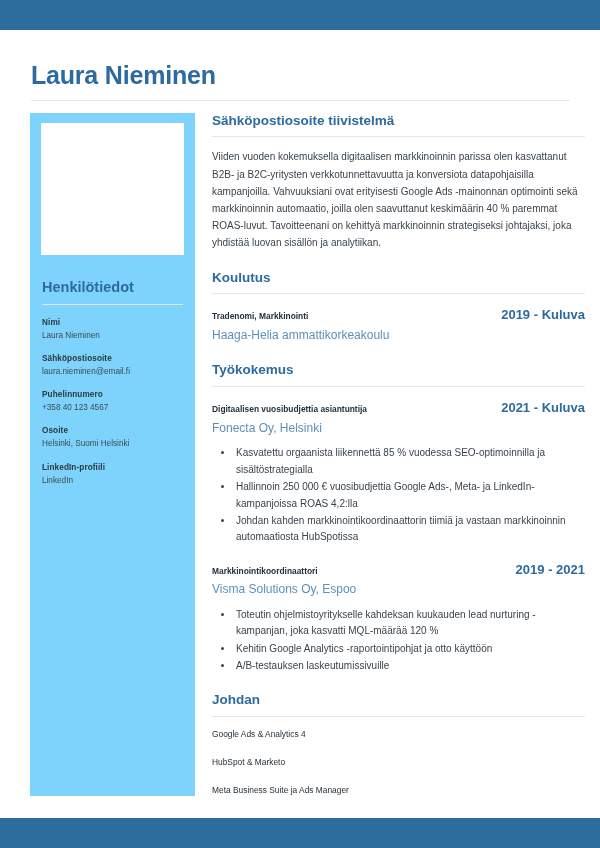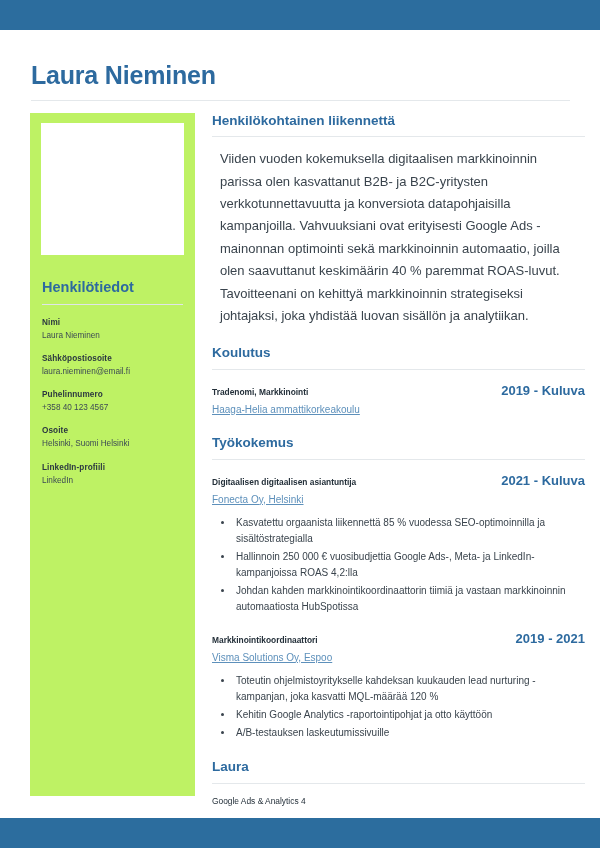--- a/index.html
+++ b/index.html
@@ -61,21 +61,21 @@
   
   .body-cols {
     display: flex;
     align-items: flex-start;
     padding: 0;
   }
   .col-left {
     width: 165px;
     margin-left: 30px;
     margin-top: 12px;
-    background: #bef264;
+    background: #7dd3fc;
     padding: 5px 0 0 0;
     min-height: 683px;
     position: relative;
   }
   .col-right {
     flex: 1;
     margin-left: 17px;
     margin-right: 15px;
     margin-top: 12px;
     padding-top: 0;
@@ -130,24 +130,24 @@
     line-height: 1.25;
   }
   .sec-rule {
     height: 1px;
     background: #e4e8eb;
     margin: 7px 0 11px 0;
   }
   .section { margin-bottom: 18px; }
 
   .summary-text {
-    font-size: 13px;
+    font-size: 10px;
     line-height: 1.72;
     color: #3a444d;
-    margin: 8px;
+    margin: 0;
     text-align: left;
   }
 
   .entry { margin-bottom: 2px; }
   .entry-head {
     display: flex;
     justify-content: space-between;
     align-items: baseline;
     gap: 5px;
   }
@@ -158,25 +158,24 @@
     line-height: 1.5;
   }
   .entry-dates {
     font-size: 13px;
     font-weight: bold;
     color: #2d6a9f;
     white-space: nowrap;
     line-height: 1.5;
   }
   .entry-org {
-    font-size: 10px;
+    font-size: 12px;
     color: #5d90bb;
     line-height: 1.55;
     margin-top: 1px;
-    text-decoration: underline;
   }
   .bullets {
     margin: 8px 0 0 0;
     padding-left: 22px;
   }
   .bullets li {
     font-size: 10px;
     line-height: 1.62;
     color: #3a444d;
     margin-bottom: 1.5px;
@@ -232,21 +231,21 @@
         <div class="detail-item">
           <div class="detail-label">LinkedIn-profiili</div>
           <div class="detail-value">LinkedIn</div>
         </div>
       </div>
     </aside>
 
     <main class="col-right">
 
       <section class="section">
-        <div class="sec-heading">Henkilökohtainen liikennettä</div>
+        <div class="sec-heading">Sähköpostiosoite tiivistelmä</div>
         <div class="sec-rule"></div>
         <p class="summary-text">Viiden vuoden kokemuksella digitaalisen markkinoinnin parissa olen kasvattanut B2B- ja B2C-yritysten verkkotunnettavuutta ja konversiota datapohjaisilla kampanjoilla. Vahvuuksiani ovat erityisesti Google Ads -mainonnan optimointi sekä markkinoinnin automaatio, joilla olen saavuttanut keskimäärin 40 % paremmat ROAS-luvut. Tavoitteenani on kehittyä markkinoinnin strategiseksi johtajaksi, joka yhdistää luovan sisällön ja analytiikan.</p>
       </section>
 
       <section class="section">
         <div class="sec-heading">Koulutus</div>
         <div class="sec-rule"></div>
 
         <div class="entry">
           <div class="entry-head">
@@ -256,21 +255,21 @@
           <div class="entry-org">Haaga-Helia ammattikorkeakoulu</div>
         </div>
       </section>
 
       <section class="section">
         <div class="sec-heading">Työkokemus</div>
         <div class="sec-rule"></div>
 
         <div class="entry">
           <div class="entry-head">
-            <span class="entry-title">Digitaalisen digitaalisen asiantuntija</span>
+            <span class="entry-title">Digitaalisen vuosibudjettia asiantuntija</span>
             <span class="entry-dates">2021 - Kuluva</span>
           </div>
           <div class="entry-org">Fonecta Oy, Helsinki</div>
           <ul class="bullets">
             <li>Kasvatettu orgaanista liikennettä 85 % vuodessa SEO-optimoinnilla ja sisältöstrategialla</li>
             <li>Hallinnoin 250 000 € vuosibudjettia Google Ads-, Meta- ja LinkedIn-kampanjoissa ROAS 4,2:lla</li>
             <li>Johdan kahden markkinointikoordinaattorin tiimiä ja vastaan markkinoinnin automaatiosta HubSpotissa</li>
           </ul>
         </div>
 
@@ -282,21 +281,21 @@
           <div class="entry-org">Visma Solutions Oy, Espoo</div>
           <ul class="bullets">
             <li>Toteutin ohjelmistoyritykselle kahdeksan kuukauden lead nurturing -kampanjan, joka kasvatti MQL-määrää 120 %</li>
             <li>Kehitin Google Analytics -raportointipohjat ja otto käyttöön</li>
             <li>A/B-testauksen laskeutumissivuille</li>
           </ul>
         </div>
       </section>
 
       <section class="section">
-        <div class="sec-heading">Laura</div>
+        <div class="sec-heading">Johdan</div>
         <div class="sec-rule"></div>
         <div class="skill-item">Google Ads &amp; Analytics 4</div>
         <div class="skill-item">HubSpot &amp; Marketo</div>
         <div class="skill-item">Meta Business Suite ja Ads Manager</div>
       </section>
 
     </main>
   </div>
 </div>
 

